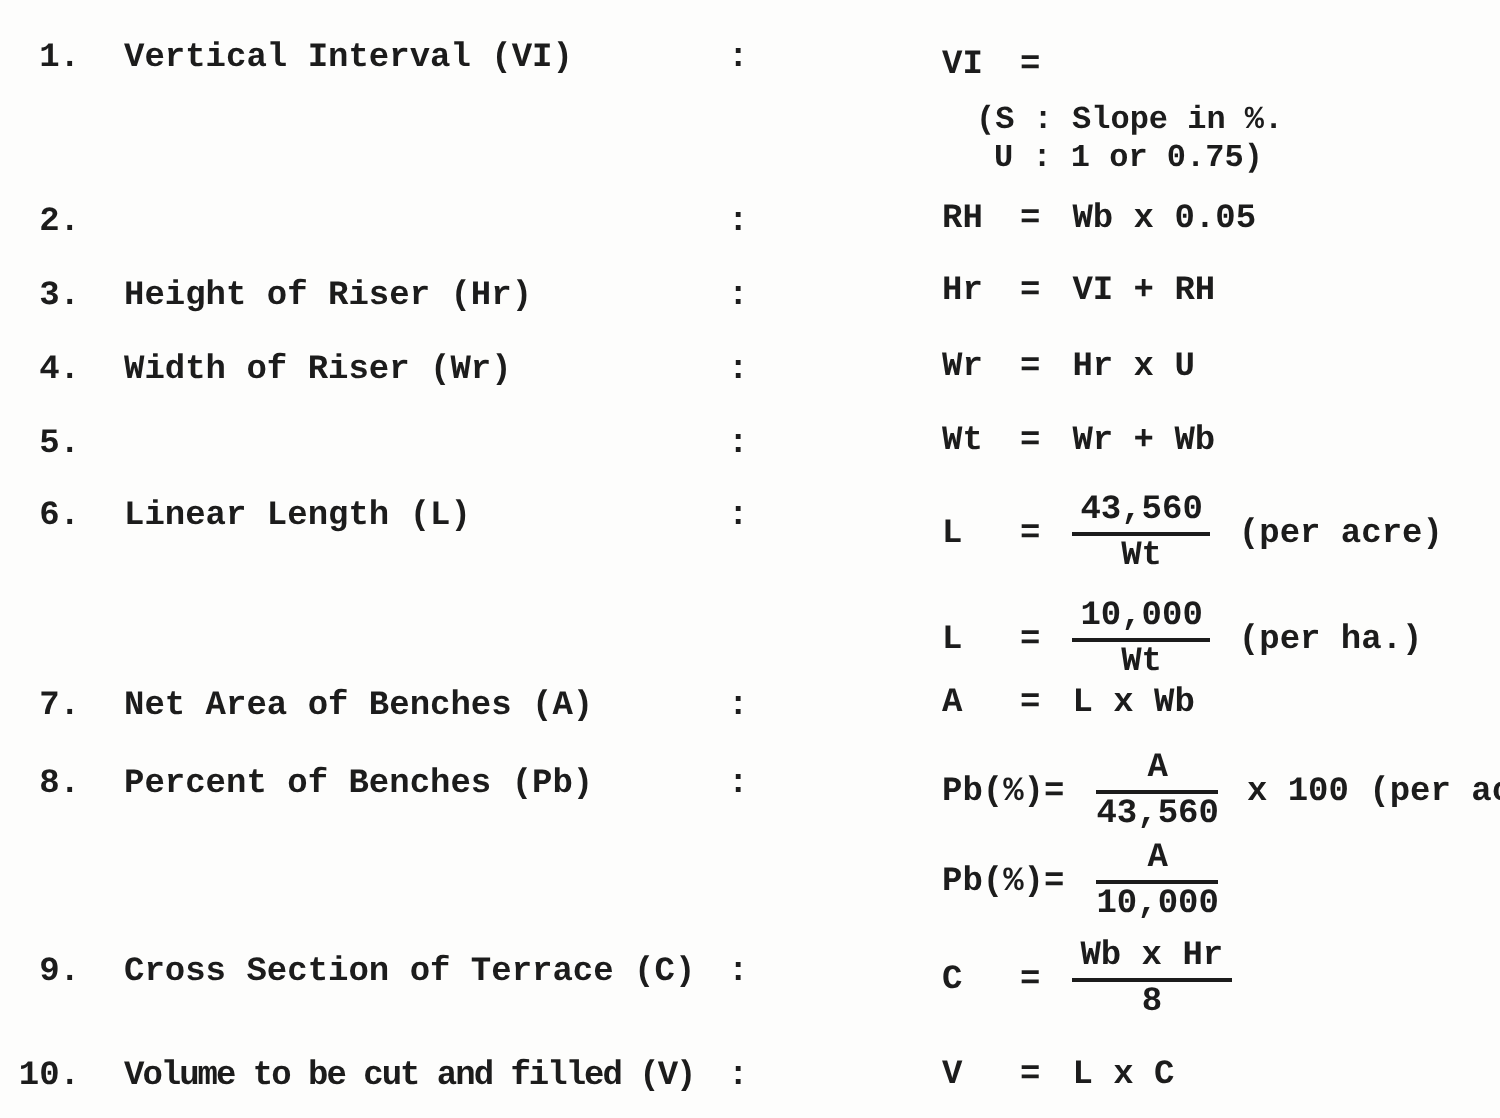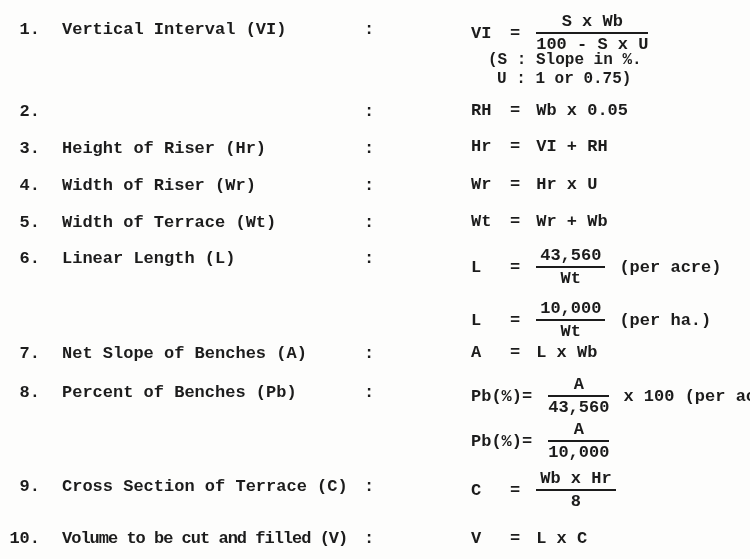--- a/index.html
+++ b/index.html
@@ -92,24 +92,20 @@
 <div class="page">
 
   <div class="rowline" style="top:20px">
     <span class="num">1.</span>
     <span class="label">Vertical Interval (VI)</span>
     <span class="colon">:</span>
   </div>
   <div class="formula" style="top:33px">
     <span class="lhs">VI</span>
     <span class="eq">=</span>
-    <span class="frac">
-      <span class="fn" style="display:block">S x Wb</span>
-      <span class="fd" style="display:block">100 - S x U</span>
-    </span>
   </div>
   <div class="note" style="top:51px">
     <div>(S : Slope in %.</div>
     <div class="note-line2">U : 1 or 0.75)</div>
   </div>
 
   <div class="rowline" style="top:102px">
     <span class="num">2.</span>
     <span class="colon">:</span>
   </div>
@@ -136,21 +132,20 @@
     <span class="colon">:</span>
   </div>
   <div class="formula" style="top:184px">
     <span class="lhs">Wr</span>
     <span class="eq">=</span>
     <span class="plain">Hr x U</span>
   </div>
 
   <div class="rowline" style="top:213px">
     <span class="num">5.</span>
-    <span class="label">Width of Terrace (Wt)</span>
     <span class="colon">:</span>
   </div>
   <div class="formula" style="top:221px">
     <span class="lhs">Wt</span>
     <span class="eq">=</span>
     <span class="plain">Wr + Wb</span>
   </div>
 
   <div class="rowline" style="top:249px">
     <span class="num">6.</span>
@@ -171,21 +166,21 @@
     <span class="eq">=</span>
     <span class="frac">
       <span class="fn" style="display:block">10,000</span>
       <span class="fd" style="display:block">Wt</span>
     </span>
     <span class="suffix">(per ha.)</span>
   </div>
 
   <div class="rowline" style="top:344px">
     <span class="num">7.</span>
-    <span class="label">Net Slope of Benches (A)</span>
+    <span class="label">Net Area of Benches (A)</span>
     <span class="colon">:</span>
   </div>
   <div class="formula" style="top:352px">
     <span class="lhs">A</span>
     <span class="eq">=</span>
     <span class="plain">L x Wb</span>
   </div>
 
   <div class="rowline" style="top:383px">
     <span class="num">8.</span>

